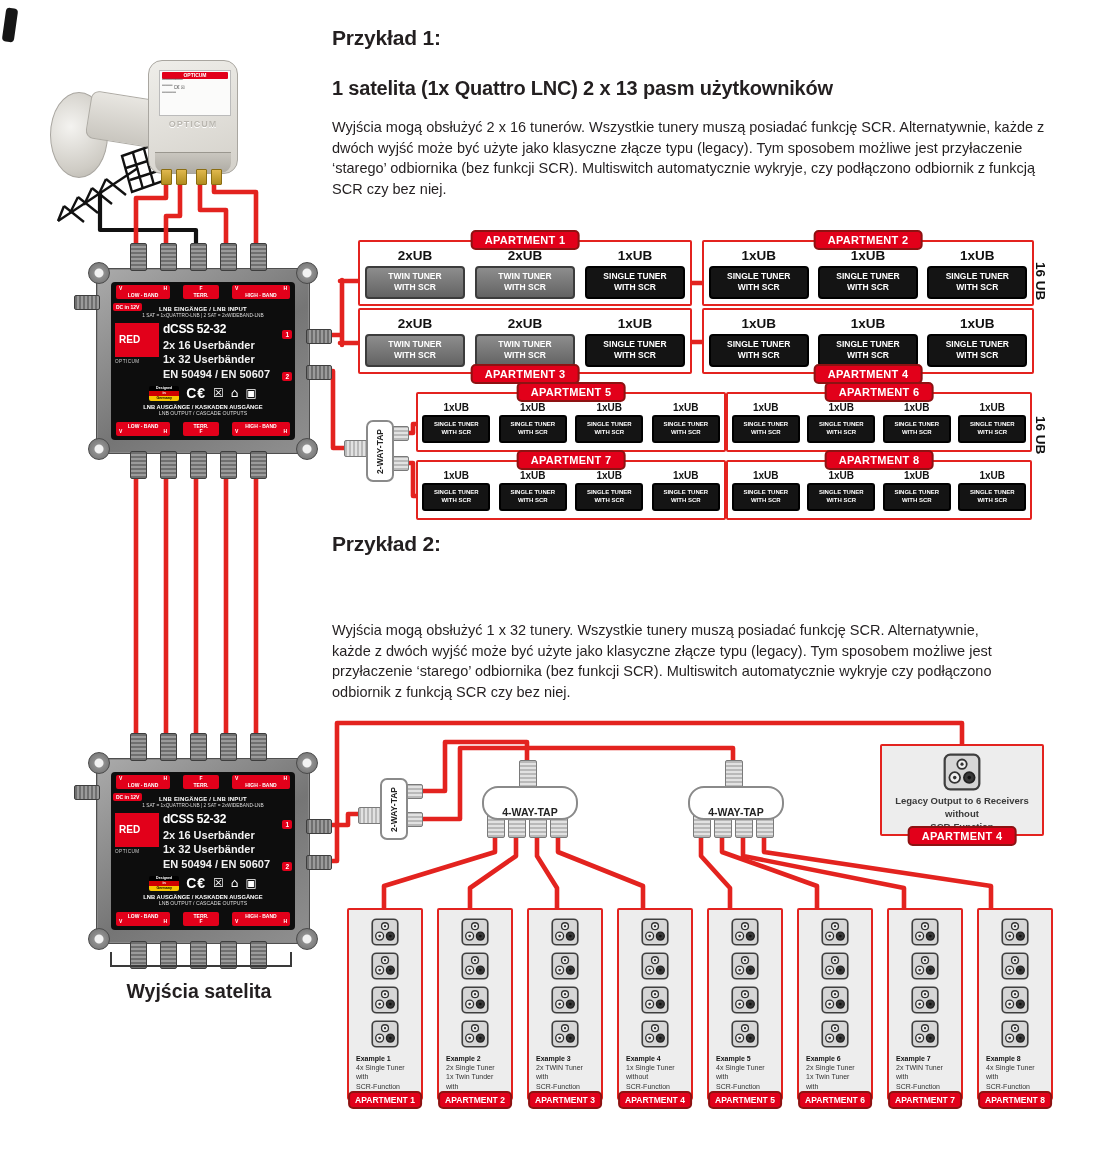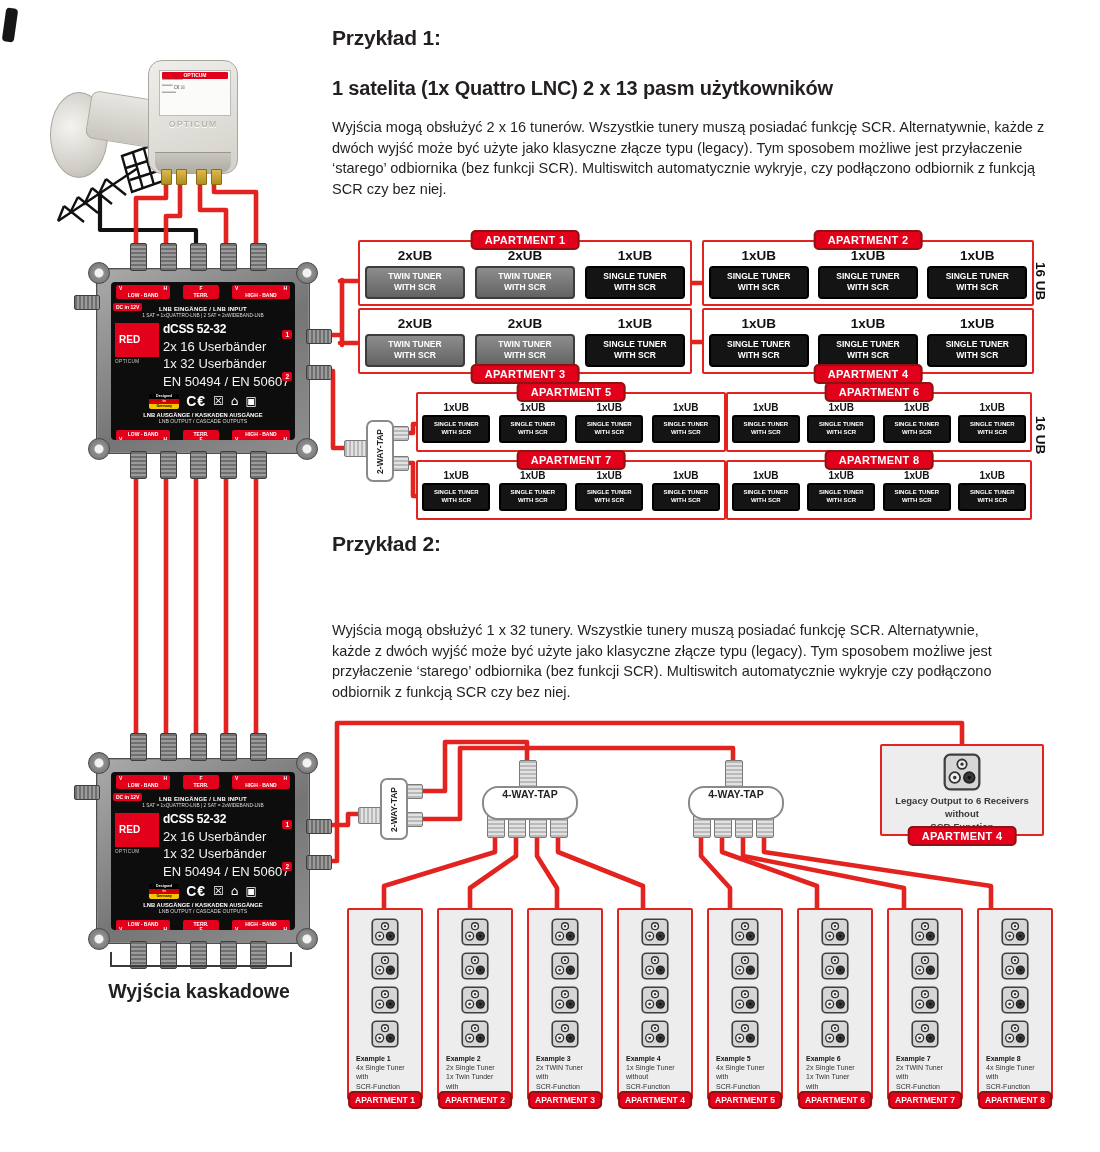--- a/index.html
+++ b/index.html
@@ -29,21 +29,21 @@
   .tuner.black{background:#141414;border:2px solid #000;}
   .tuner.gray{background:linear-gradient(#8d8d8d,#636363);border:2px solid #3c3c3c;}
   .apt.small .ub{font-size:10px;margin-bottom:2px;}
   .apt.small .tuner{width:64px;height:24px;font-size:6px;border-radius:3px;}
   .ub-side{position:absolute;writing-mode:vertical-rl;font-weight:bold;font-size:13.5px;color:#111;z-index:2;}
   
   .tap2{position:absolute;width:24px;height:58px;background:#fff;border:2px solid #8a8a8a;border-radius:7px;
         z-index:3;display:flex;align-items:center;justify-content:center;}
   .tap2-label{writing-mode:vertical-rl;transform:rotate(180deg);font-size:8.5px;font-weight:bold;color:#222;white-space:nowrap;}
   .tap4{position:absolute;width:92px;height:30px;background:#fff;border:2px solid #8a8a8a;border-radius:16px;
-        z-index:3;display:flex;align-items:flex-start;justify-content:center;font-size:10.5px;font-weight:bold;color:#222;}
+        z-index:3;display:flex;align-items:flex-end;justify-content:center;font-size:10.5px;font-weight:bold;color:#222;}
   .tconn{position:absolute;background:repeating-linear-gradient(90deg,#b9b9b9 0 2px,#e2e2e2 2px 4px);
         border:1.5px solid #7a7a7a;border-radius:2px;z-index:2;}
   .tconn.v{background:repeating-linear-gradient(0deg,#b9b9b9 0 2px,#e2e2e2 2px 4px);}
   
   .graybox{position:absolute;background:#ededed;border:2.5px solid #e3231f;border-radius:2px;z-index:2;}
   .legacy-text{font-size:9.5px;font-weight:bold;color:#3a3a3a;text-align:center;line-height:1.35;margin-top:4px;}
   #columns{position:absolute;left:347px;top:908px;width:680px;height:192px;display:flex;gap:14px;z-index:2;}
   .col{position:relative;flex:0 0 72px;background:#ededed;border:2.5px solid #e3231f;border-radius:2px;
        display:flex;flex-direction:column;align-items:center;}
   .col .icons{display:flex;flex-direction:column;gap:6px;margin-top:8px;}
@@ -67,21 +67,21 @@
   .chip.w1{width:48px;} .chip.w2{width:30px;} .chip.w3{width:52px;}
   .dcchip{position:absolute;left:2px;top:21px;background:#e2001a;font-size:5px;font-weight:bold;
       padding:1px 3px;border-radius:2px;white-space:nowrap;}
   .ms-in1{text-align:center;font-size:6px;font-weight:bold;margin-top:7px;letter-spacing:.2px;}
   .ms-in2{text-align:center;font-size:4.8px;margin-top:1px;color:#ddd;}
   .brandrow{display:flex;gap:4px;margin:5px 0 0 4px;align-items:flex-start;}
   .redlogo{width:40px;height:34px;background:#e2001a;display:flex;align-items:center;padding-left:4px;
       font-size:10px;font-weight:bold;color:#fff;}
   .brandname{font-size:4.6px;color:#cfcfcf;margin-top:2px;letter-spacing:.5px;}
   .model{font-size:12px;font-weight:bold;line-height:1;letter-spacing:-.3px;}
-  .spec{font-size:13px;font-weight:normal;line-height:1.35;color:#f2f2f2;}
+  .spec{font-size:11px;font-weight:bold;line-height:1.35;color:#f2f2f2;}
   .outchip{position:absolute;background:#e2001a;color:#fff;font-size:6.5px;font-weight:bold;
       padding:1px 3px;border-radius:2px;right:3px;}
   .iconsrow{display:flex;align-items:center;justify-content:center;gap:7px;margin-top:3px;}
   .flagbadge{width:30px;height:15px;display:flex;flex-direction:column;overflow:hidden;border-radius:2px;}
   .flagbadge div{flex:1;font-size:3.6px;font-weight:bold;text-align:center;line-height:1.4;}
   .fb1{background:#000;color:#fff;} .fb2{background:#d00000;color:#fff;} .fb3{background:#f7c600;color:#000;}
   .ceicon{font-size:14px;font-weight:bold;color:#fff;letter-spacing:1px;}
   .uicon{font-family:"DejaVu Sans",sans-serif;font-size:12px;color:#fff;}
   .ms-out1{text-align:center;font-size:5.8px;font-weight:bold;margin-top:3px;}
   .ms-out2{text-align:center;font-size:5.2px;color:#ddd;}
@@ -1032,15 +1032,15 @@
           <div class="exname">Example 8</div>
           <div class="exline">4x Single Tuner</div>
           <div class="exline">with</div>
           <div class="exline">SCR-Function</div>
         </div>
         <div class="col-badge">APARTMENT 8</div>
       </div>
     </div>
 
   <div class="abs bracket" style="left:110px;top:952px;width:178px;height:13px;z-index:2;"></div>
-  <div class="abs caption-cascade" style="left:94px;top:980px;width:210px;z-index:2;">Wyjścia kaskadowe</div>
+  <div class="abs caption-cascade" style="left:94px;top:980px;width:210px;z-index:2;">Wyjścia satelita</div>
 
 </div>
 
 </body></html>

